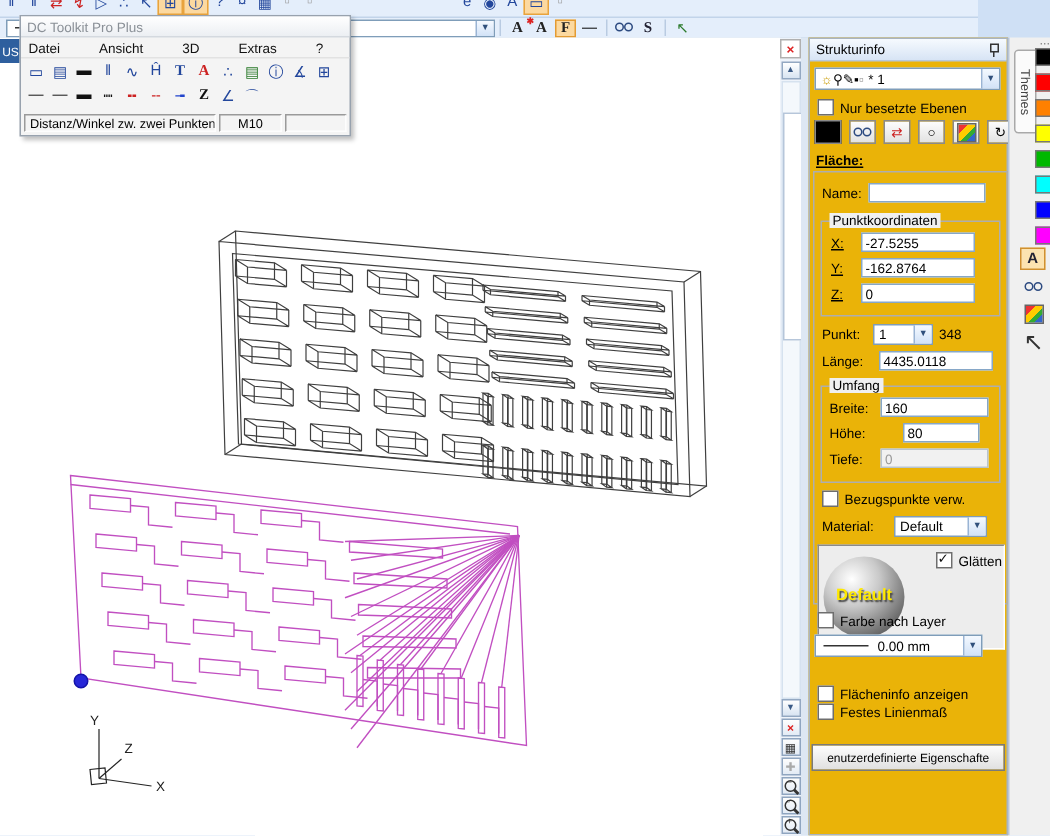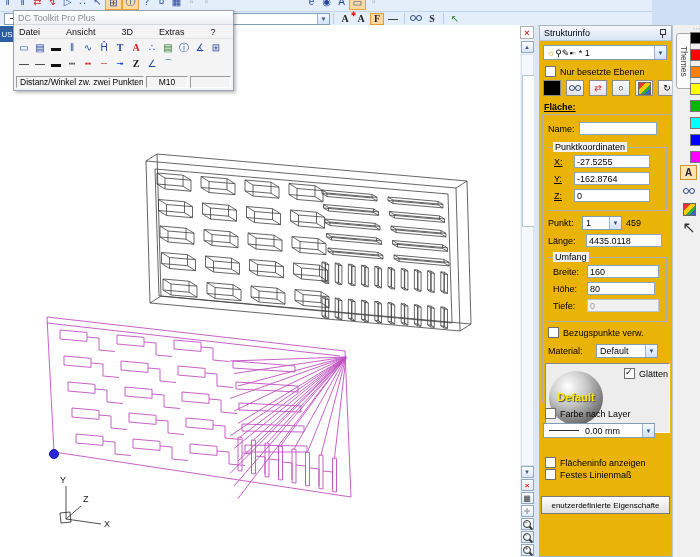--- a/index.html
+++ b/index.html
@@ -660,37 +660,37 @@
           <span class="fld" style="width:76px;">0</span>
         </div>
       </div>
 
       <div class="row" style="left:5px;top:101px;">
         <span style="width:30px;">Punkt:</span>
         <span class="combo" style="width:40px;height:14px;">
           <span>1</span>
           <span class="arw">▼</span>
         </span>
-        <span>459</span>
+        <span>348</span>
       </div>
 
       <div class="row" style="left:5px;top:119px;">
         <span style="width:34px;">Länge:</span>
         <span class="fld" style="width:76px;">4435.0118</span>
       </div>
 
       <div class="gb" style="left:4px;top:142px;width:118px;height:63px;">
         <span class="lg">Umfang</span>
         <div class="row" style="left:5px;top:7px;">
           <span style="width:30px;">Breite:</span>
           <span class="fld" style="width:72px;">160</span>
         </div>
         <div class="row" style="left:5px;top:24px;">
           <span style="width:30px;">Höhe:</span>
-          <span class="fld" style="width:68px;">80</span>
+          <span class="fld" style="width:51px;margin-left:15px;">80</span>
         </div>
         <div class="row" style="left:5px;top:41px;">
           <span style="width:30px;">Tiefe:</span>
           <span class="fld dis" style="width:72px;">0</span>
         </div>
       </div>
 
       <div class="row" style="left:5px;top:212px;">
         <span class="cb"></span>
         <span>Bezugspunkte verw.</span>

